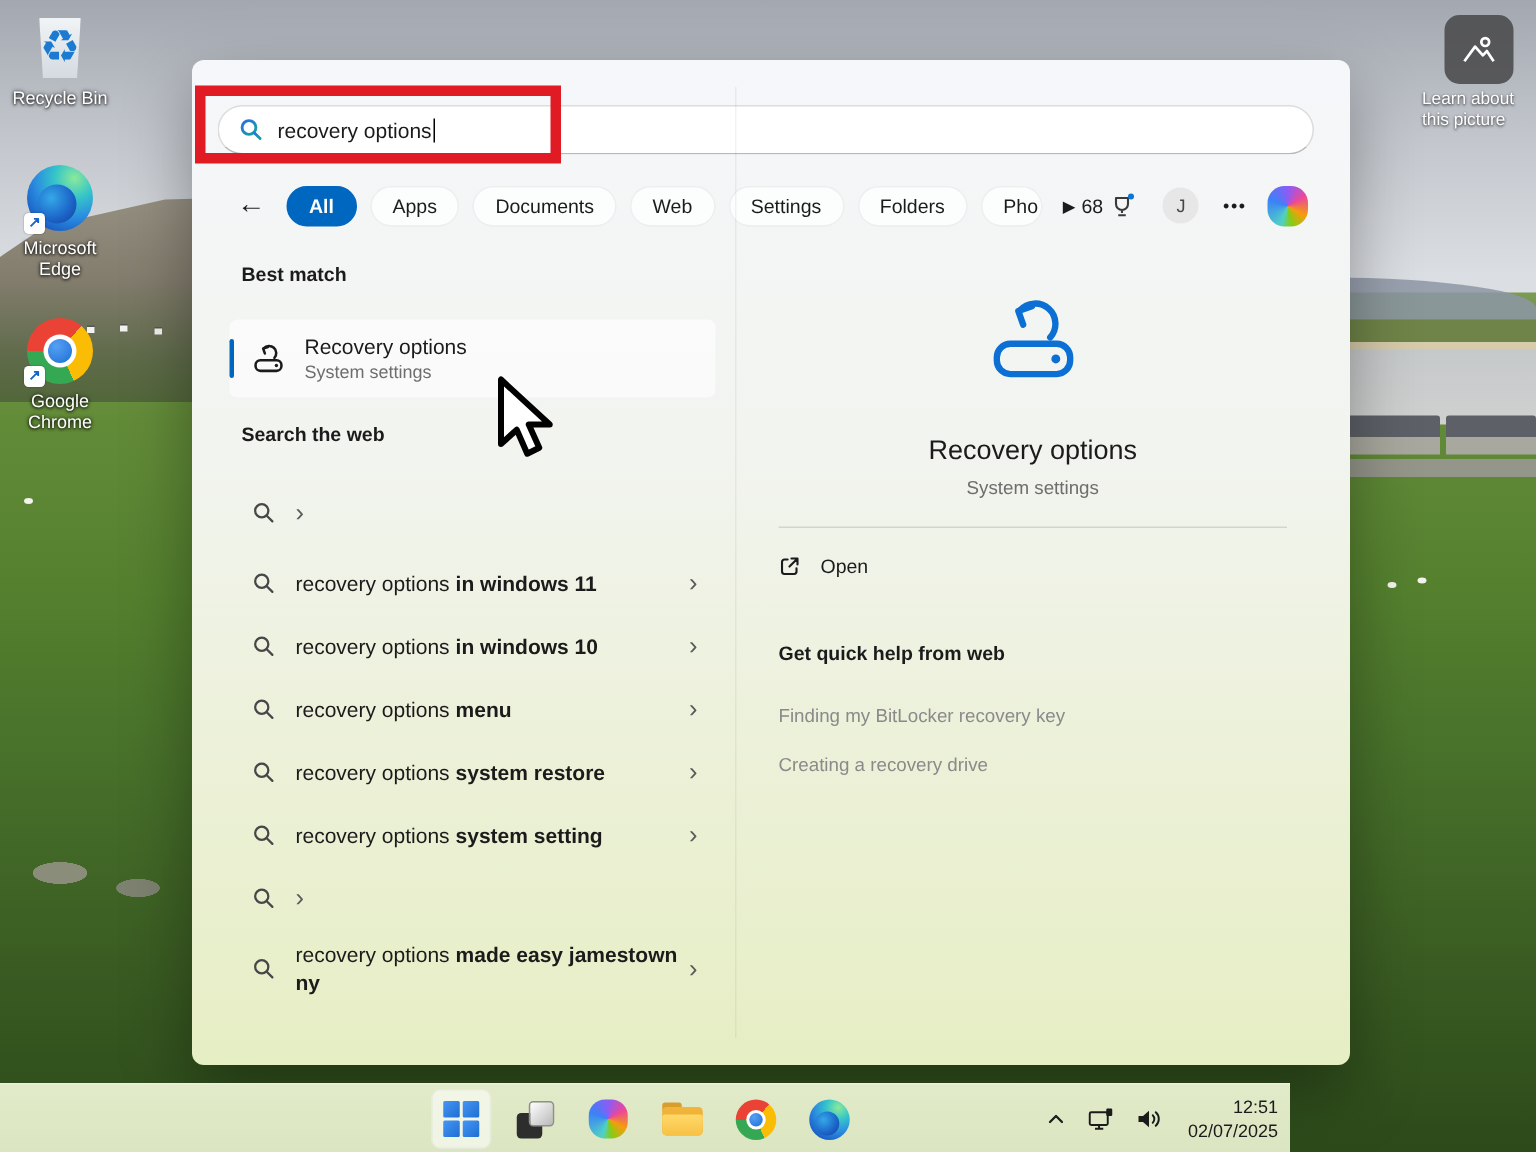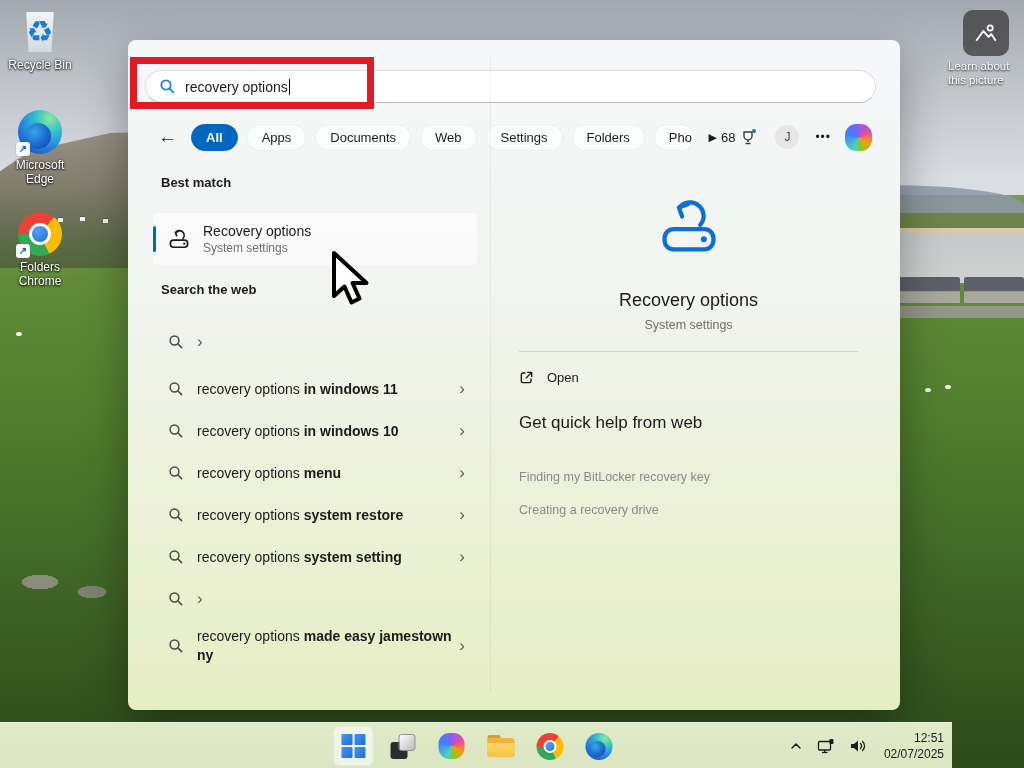--- a/index.html
+++ b/index.html
@@ -114,25 +114,25 @@
   .chev { flex:0 0 auto; font-size:17px; color:#5a5a5a; margin-right:12px; }
 
   .detail { position:absolute; left:362px; top:18px; width:396px; height:634px;
     border-left:1px solid rgba(0,0,0,.05); }
   .d-icon { position:absolute; left:0; right:0; top:134px; display:flex; justify-content:center; }
   .d-title { position:absolute; left:0; right:0; top:232px; text-align:center; font-size:18px; color:#1b1b1b; }
   .d-sub { position:absolute; left:0; right:0; top:260px; text-align:center; font-size:12.5px; color:#6e6e6e; }
   .d-div { position:absolute; left:28px; right:28px; top:293px; height:1px; background:rgba(0,0,0,.12); }
   .d-open { position:absolute; left:28px; top:312px; display:flex; align-items:center; cursor:pointer; }
   .d-open span { font-size:13px; color:#1b1b1b; margin-left:13px; }
-  .d-help { position:absolute; left:28px; top:355px; font-size:17px; color:#1b1b1b; }
+  .d-help { position:absolute; left:28px; top:370px; font-size:13px; color:#1b1b1b;font-weight:bold; }
   .d-link { position:absolute; left:28px; font-size:12.5px; color:#8a8a8a; cursor:pointer; }
 
   
-  .taskbar { position:absolute; left:0; bottom:0; width:952px; height:46px;
+  .taskbar { position:absolute; left:0; bottom:0; width:860px; height:46px;
     background:linear-gradient(180deg,#e2ebc9,#dbe5c1); border-top:1px solid rgba(255,255,255,.45); }
   .tb-center { position:absolute; left:50%; top:0; height:46px; transform:translateX(-50%);
     display:flex; align-items:center; gap:9px; }
   .tb-btn { width:40px; height:40px; border-radius:6px; display:flex; align-items:center; justify-content:center; cursor:pointer; }
   .tb-btn.start { background:rgba(255,255,255,.55); box-shadow:inset 0 0 0 1px rgba(0,0,0,.04); }
   .winlogo { display:grid; grid-template-columns:11px 11px; grid-template-rows:11px 11px; gap:2px; }
   .winlogo div { background:linear-gradient(135deg,#4596f7,#1f6fd0); border-radius:1px; }
   .tv { position:relative; width:25px; height:25px; }
   .tv .b1 { position:absolute; left:0; bottom:0; width:17px; height:17px; background:#2d2d2d; border-radius:3px; }
   .tv .b2 { position:absolute; right:0; top:0; width:17px; height:17px; border-radius:3px;
@@ -192,21 +192,21 @@
       <div class="edge-ball"></div>
       <div class="shortcut">↗</div>
     </div>
     <div class="lbl">Microsoft Edge</div>
   </div>
   <div class="dicon" style="left:2px;top:210px;">
     <div class="icon-wrap">
       <div class="chrome-ball"></div>
       <div class="shortcut">↗</div>
     </div>
-    <div class="lbl">Folders Chrome</div>
+    <div class="lbl">Google Chrome</div>
   </div>
 
   <div class="pic-widget">
     <div class="pic-box">
       <svg width="26" height="26" viewBox="0 0 20 20">
         <circle cx="13.2" cy="6.2" r="2" fill="none" stroke="#fff" stroke-width="1.4"></circle>
         <path d="M2.5 16 L8 8.5 L12 13 L14 10.8 L17.5 16" fill="none" stroke="#fff" stroke-width="1.4" stroke-linejoin="round"></path>
       </svg>
     </div>
     <div class="lbl">Learn about this picture</div>

